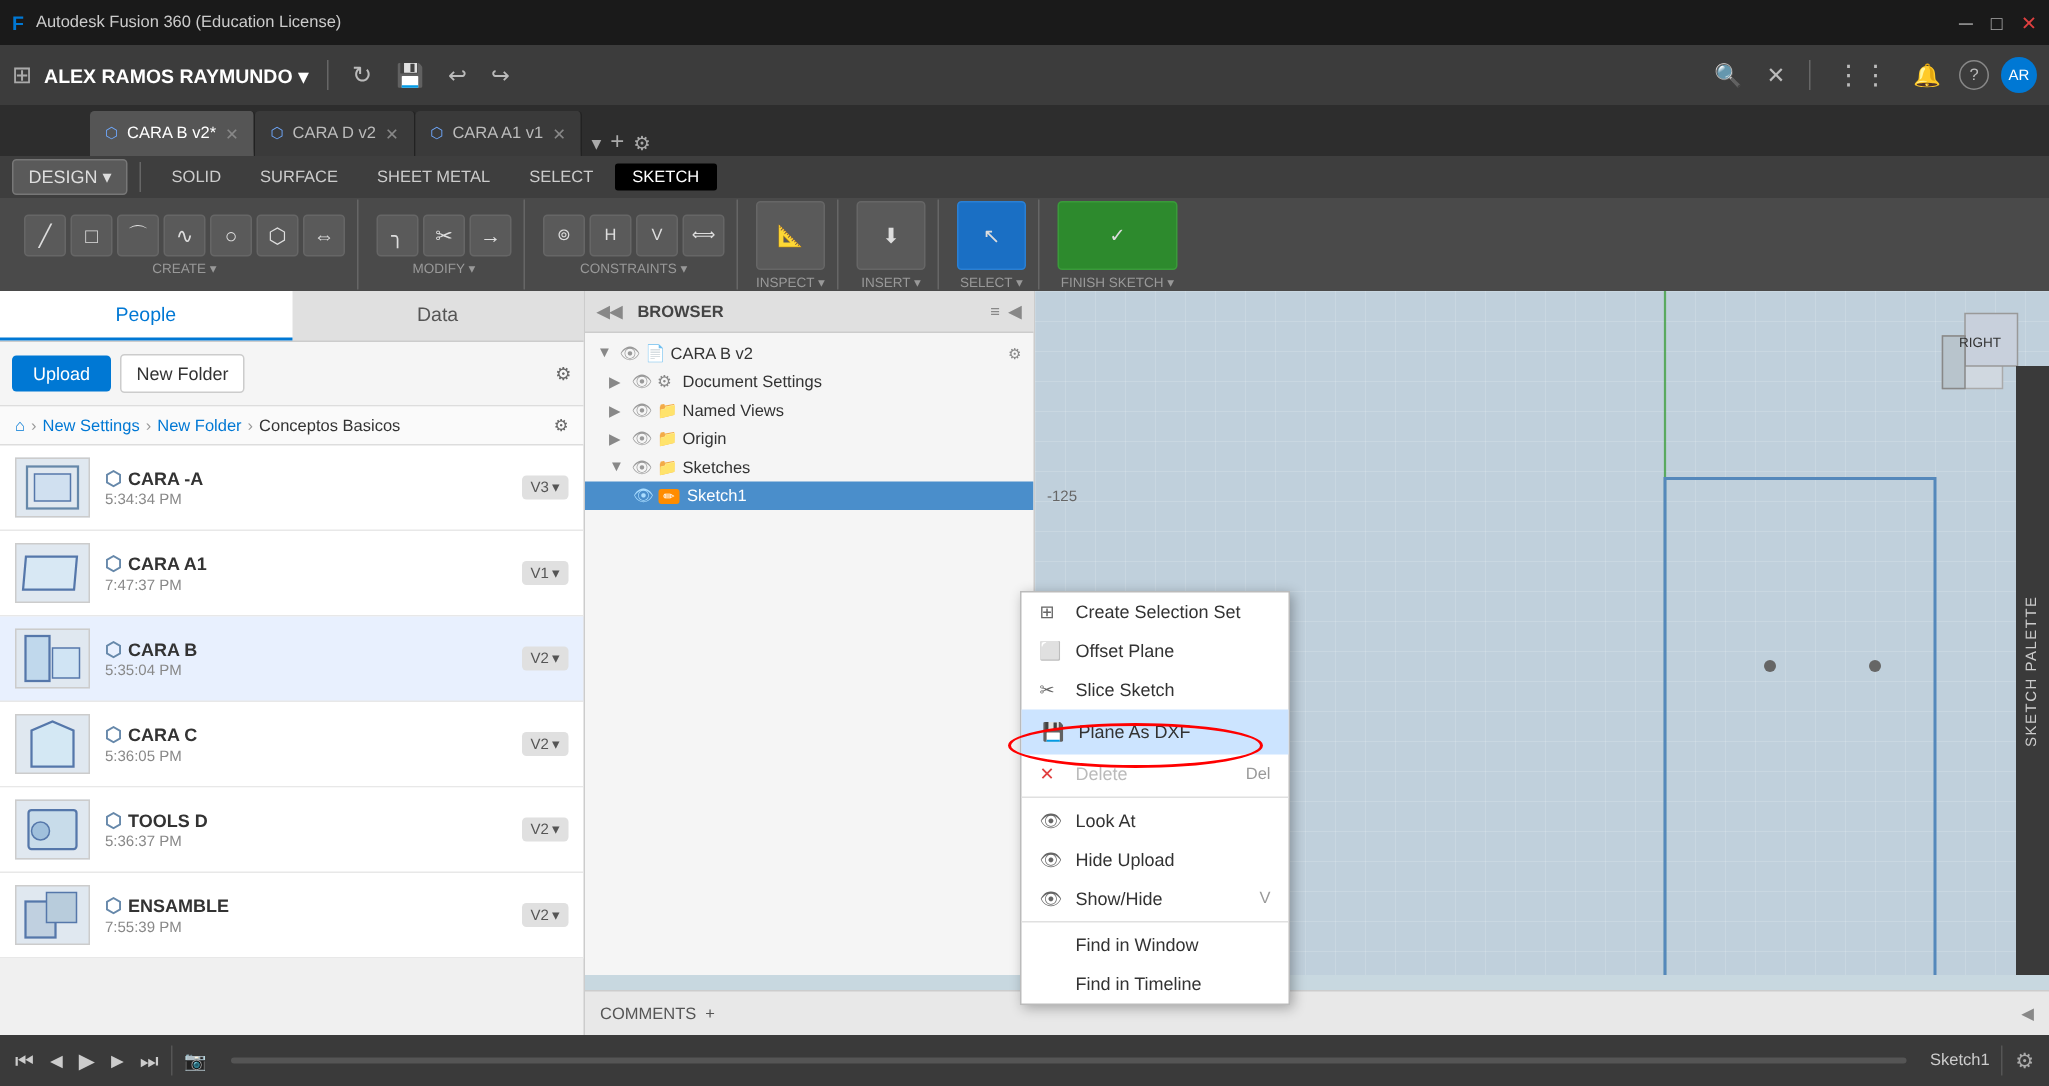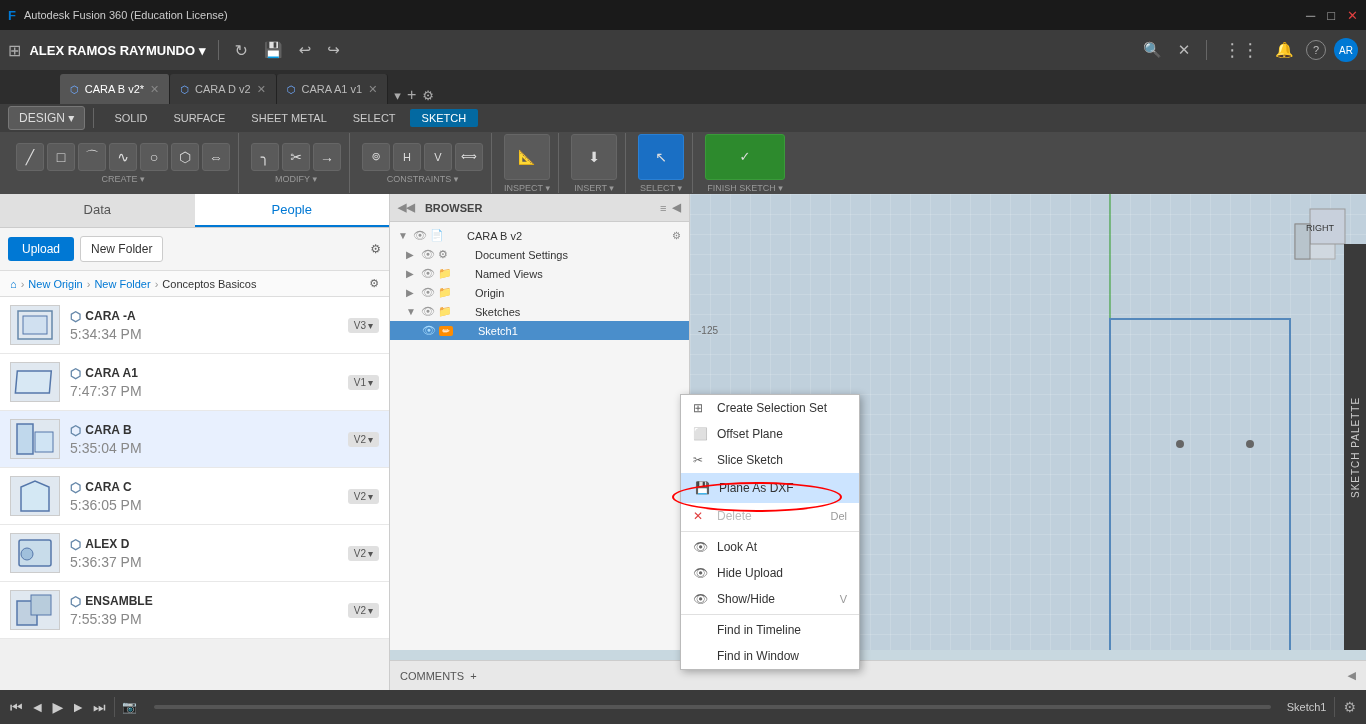--- a/index.html
+++ b/index.html
@@ -83,21 +83,21 @@
       padding: 0 8px;
       gap: 2px;
     }
     .mode-btn {
       padding: 3px 12px;
       font-size: 11px;
       color: #ccc;
       cursor: pointer;
       border-radius: 2px;
     }
-    .mode-btn.active { background: #0369a1; color: #fff; }
+    .mode-btn.active { background: #000000; color: #fff; }
     #toolbar-tools {
       flex: 1;
       display: flex;
       align-items: center;
       padding: 0 8px;
       gap: 4px;
     }
     .tool-section {
       display: flex;
       flex-direction: column;
@@ -199,21 +199,21 @@
     .file-thumb {
       width: 50px; height: 40px;
       background: #e0e8f0;
       border: 1px solid #ccc;
       display: flex; align-items: center; justify-content: center;
       flex-shrink: 0;
       overflow: hidden;
     }
     .file-info { flex: 1; }
     .file-name { font-size: 12px; font-weight: bold; color: #333; display: flex; align-items: center; gap: 4px; }
-    .file-time { font-size: 14px; color: #888; margin-top: 2px; }
+    .file-time { font-size: 10px; color: #888; margin-top: 2px; }
     .file-version {
       padding: 2px 6px; background: #e0e0e0; border-radius: 3px; font-size: 10px; color: #555;
       display: flex; align-items: center; gap: 2px;
     }
     .file-icon { font-size: 13px; color: #6688aa; }
 
     
     #right-panel { flex: 1; display: flex; flex-direction: column; background: #c8d8e0; position: relative; }
 
     
@@ -247,21 +247,21 @@
       padding: 3px 8px;
       cursor: pointer;
       font-size: 11px;
       color: #333;
       gap: 3px;
     }
     .tree-item.highlighted { background: #4a8ecb; color: #fff; }
     .tree-arrow { width: 12px; color: #888; font-size: 10px; }
     .tree-eye { font-size: 11px; color: #999; width: 14px; }
     .tree-folder { font-size: 11px; color: #888; width: 14px; }
-    .tree-label { flex: 1; margin-left: 20px; }
+    .tree-label { flex: 1; }
     .tree-gear { font-size: 10px; color: #888; cursor: pointer; }
     .tree-indent { padding-left: 16px; }
     .tree-indent2 { padding-left: 32px; }
 
     
     #context-menu {
       position: absolute;
       left: 290px;
       top: 200px;
       width: 180px;
@@ -493,32 +493,32 @@
         </div>
         <div class="section-label">FINISH SKETCH ▾</div>
       </div>
     </div>
   </div>
 
   <div id="main-content">
 
     <div id="left-panel">
       <div id="panel-tabs">
+        <div class="panel-tab active">People</div>
         <div class="panel-tab">Data</div>
-        <div class="panel-tab active">People</div>
       </div>
       <div id="panel-toolbar">
         <button class="upload-btn">Upload</button>
         <button class="folder-btn">New Folder</button>
         <span class="settings-icon">⚙</span>
       </div>
       <div id="breadcrumb">
         <span class="bc-item">⌂</span>
         <span class="bc-sep">›</span>
-        <span class="bc-item">New Origin</span>
+        <span class="bc-item">New Settings</span>
         <span class="bc-sep">›</span>
         <span class="bc-item">New Folder</span>
         <span class="bc-sep">›</span>
         <span class="bc-item current">Conceptos Basicos</span>
         <span class="bc-settings">⚙</span>
       </div>
       <div id="file-list">
 
         <div class="file-item">
           <div class="file-thumb">
@@ -601,21 +601,21 @@
         <div class="file-item">
           <div class="file-thumb">
             <svg width="44" height="38" viewBox="0 0 44 38">
                 <rect x="6" y="6" width="32" height="26" fill="#c8dcea" stroke="#5577aa" stroke-width="1.5" rx="2"></rect>
                 <circle cx="14" cy="20" r="6" fill="#a0c0dc" stroke="#5577aa" stroke-width="1"></circle>
               </svg>
           </div>
           <div class="file-info">
             <div class="file-name">
               <span class="file-icon">⬡</span>
-              <span>ALEX D</span>
+              <span>TOOLS D</span>
             </div>
             <div class="file-time">5:36:37 PM</div>
           </div>
           <div class="file-version">
             <span>V2</span>
               <span>▾</span>
           </div>
         </div>
 
         <div class="file-item">
@@ -727,25 +727,25 @@
           <span>Hide Upload</span>
         </div>
         <div class="ctx-item">
           <span class="ctx-icon">👁</span>
           <span>Show/Hide</span>
           <span class="ctx-shortcut">V</span>
         </div>
         <div class="ctx-divider"></div>
         <div class="ctx-item">
           <span class="ctx-icon"></span>
-          <span>Find in Timeline</span>
+          <span>Find in Window</span>
         </div>
         <div class="ctx-item">
           <span class="ctx-icon"></span>
-          <span>Find in Window</span>
+          <span>Find in Timeline</span>
         </div>
       </div>
 
       <div id="red-circle"></div>
 
       <div id="canvas-area">
         <div id="grid-bg"></div>
 
         <svg style="position:absolute;left:0;top:0;width:100%;height:100%;pointer-events:none;">
 

